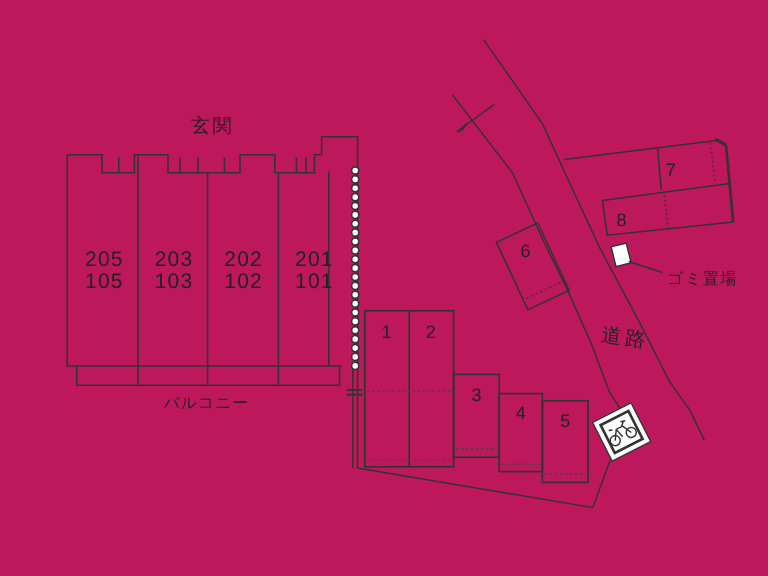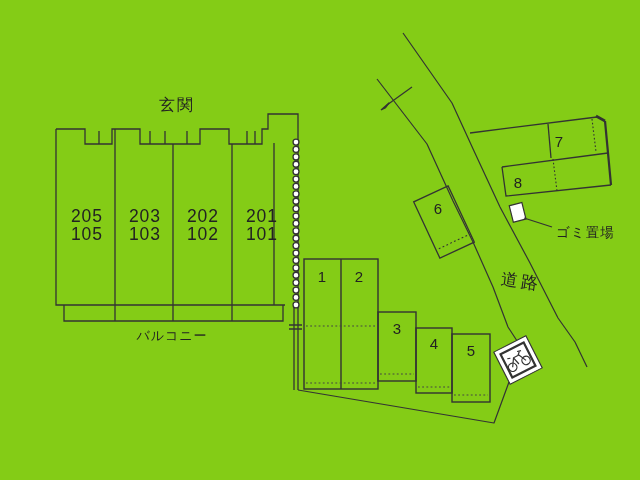--- a/index.html
+++ b/index.html
@@ -1,16 +1,16 @@
 <!DOCTYPE html>
 <html><head>
 <meta charset="utf-8">
 <style>
   html,body{margin:0;padding:0;background:#fff;}
-  .stage{width:640px;height:480px;background:#84cc16;position:relative;overflow:hidden;
+  .stage{width:640px;height:480px;background:#be185d;position:relative;overflow:hidden;
          font-family:"Liberation Sans","DejaVu Sans",sans-serif;}
   svg text{fill:#222;font-family:"Liberation Sans","DejaVu Sans",sans-serif;}
   .jp{letter-spacing:2px;}
   .num{letter-spacing:1px;}
 </style>
 </head>
 <body>
 
 <div class="stage">
 <svg width="640" height="480" viewBox="0 0 640 480">

